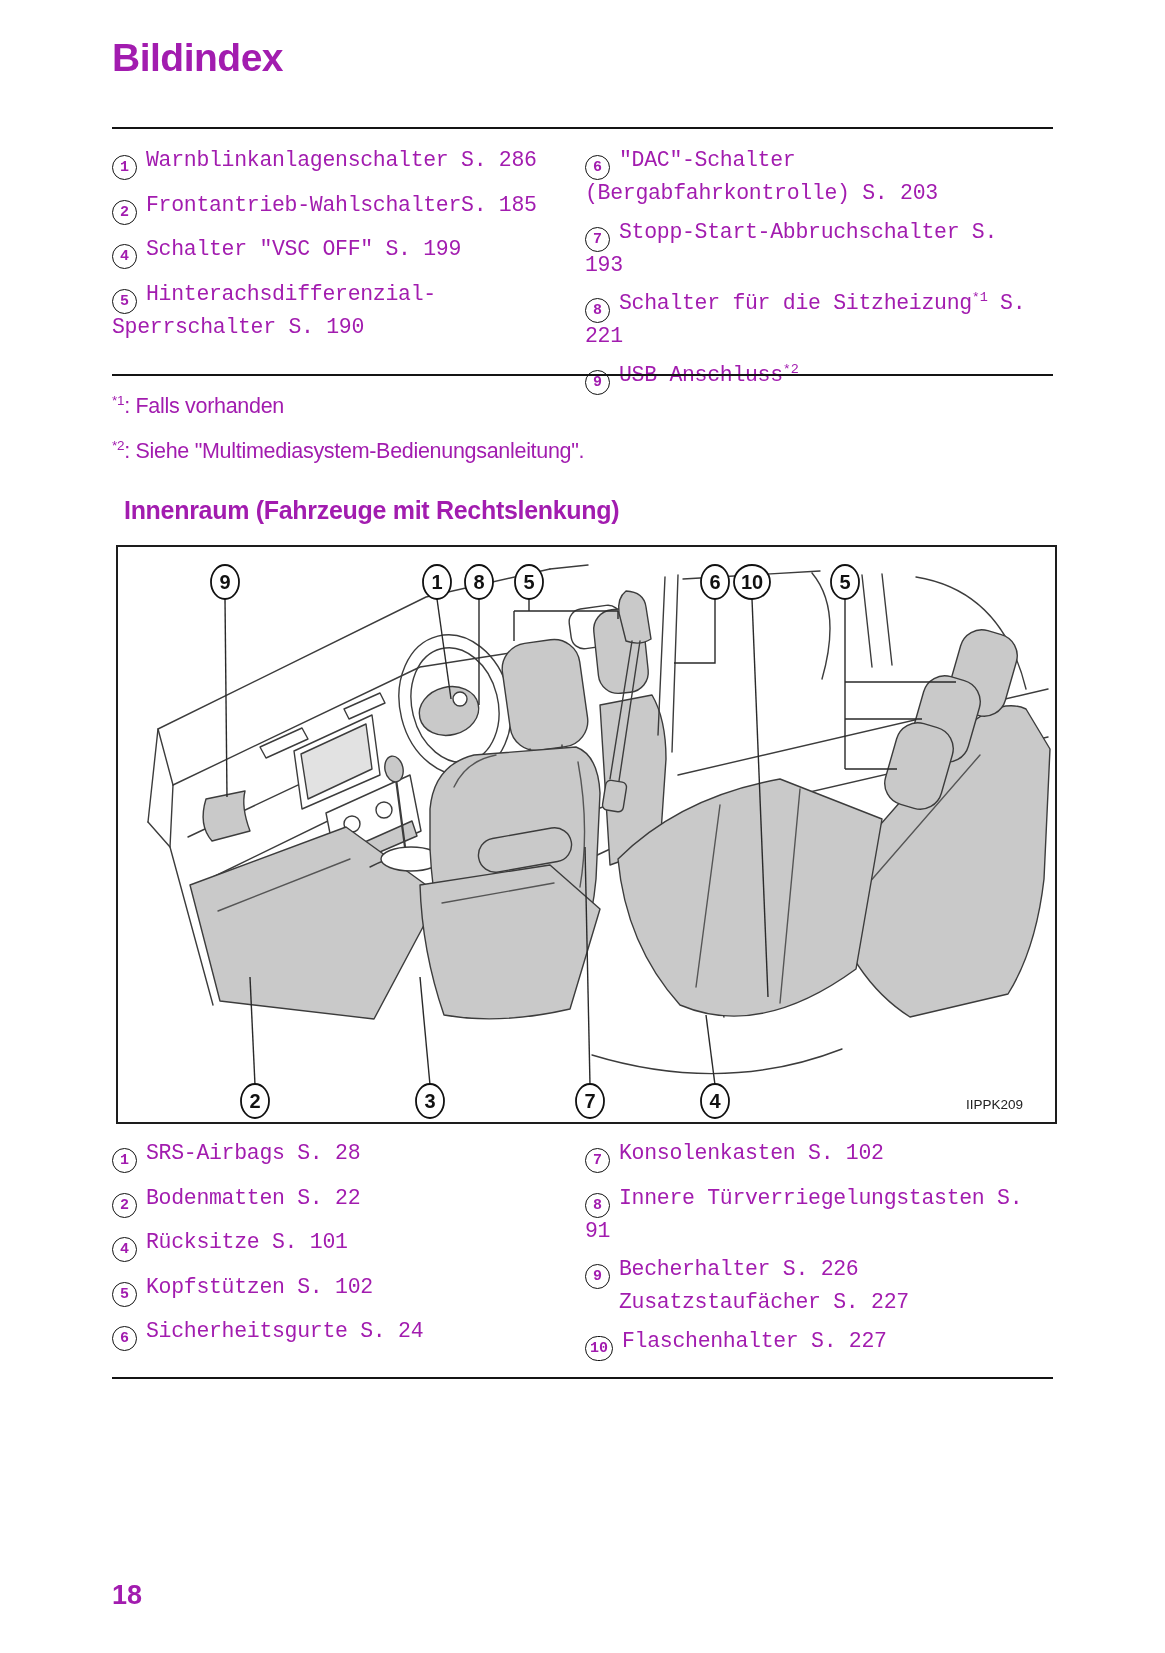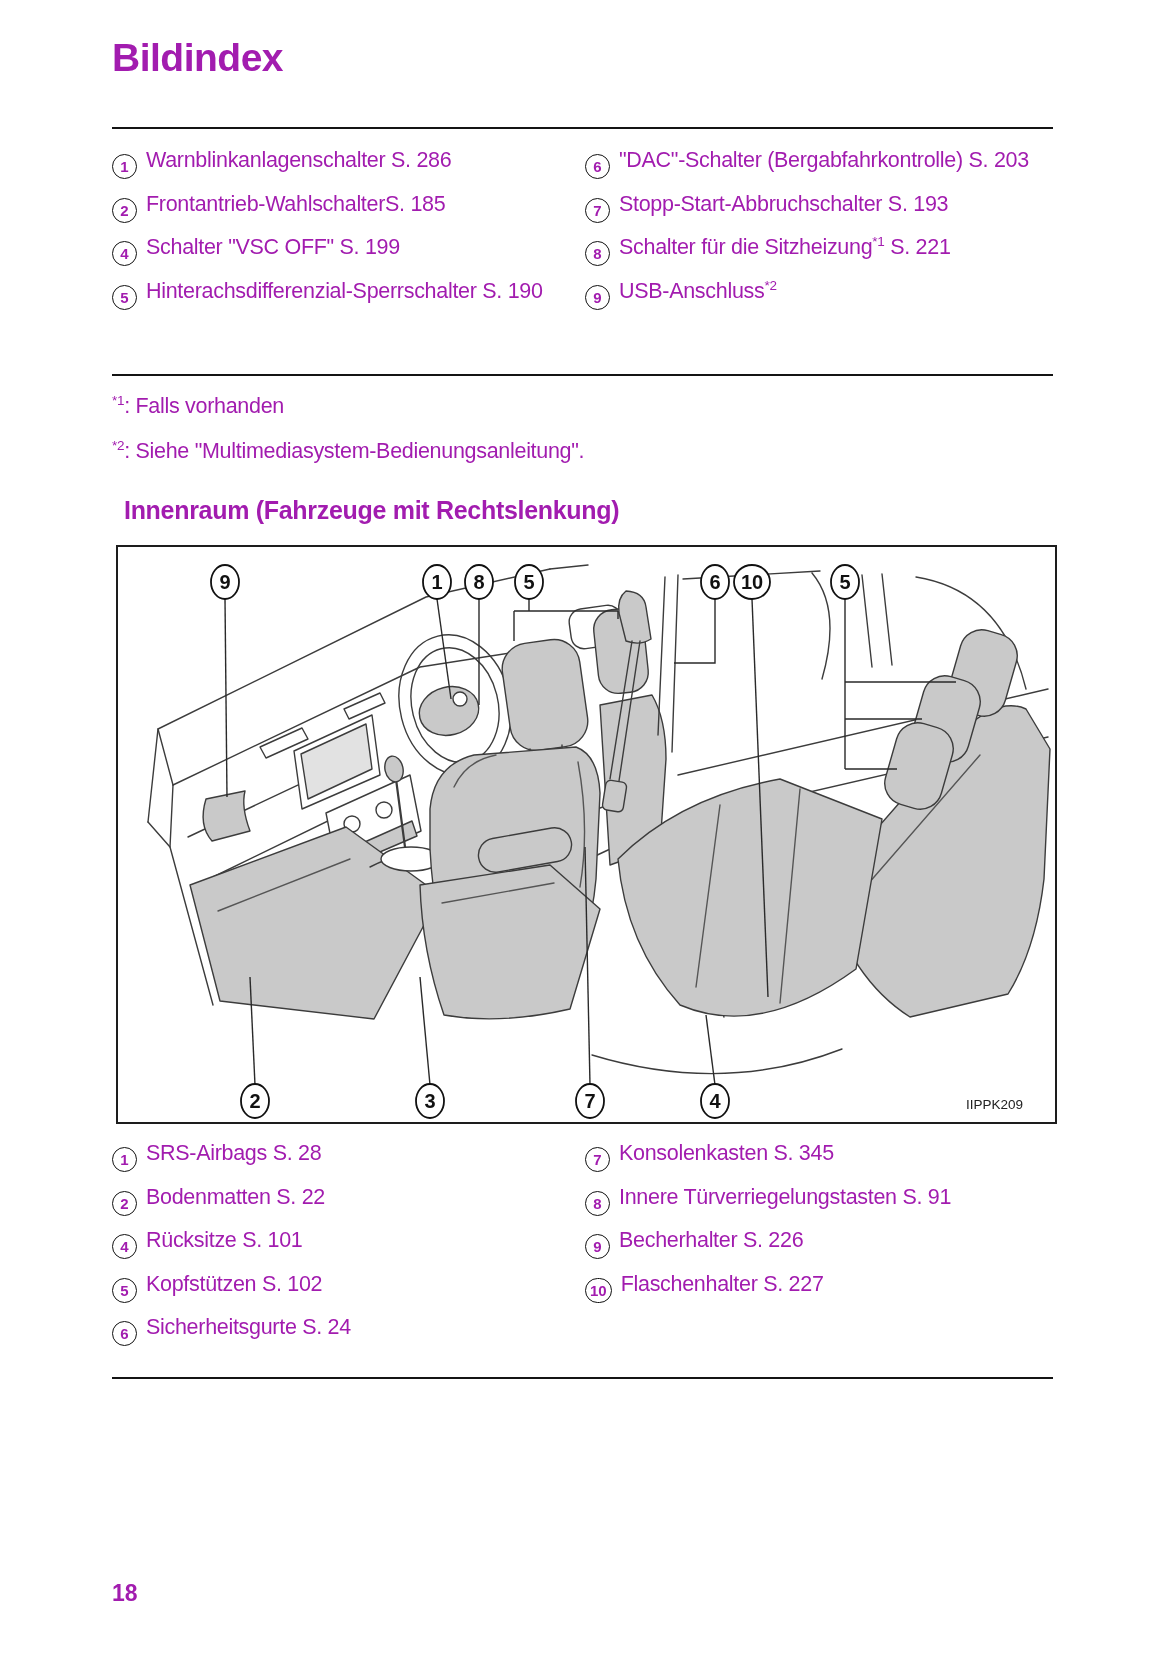--- a/index.html
+++ b/index.html
@@ -13,41 +13,41 @@
     font-size:39px; font-weight:bold; letter-spacing:-0.5px;
   }
   .section-heading {
     position:absolute; left:112px; top:484px; margin:12px;
     font-size:25px; font-weight:bold; letter-spacing:-0.3px;
   }
   .rule { position:absolute; left:112px; width:941px; height:2px; background:#141414; }
   .rule-1 { top:127px; }
   .rule-2 { top:374px; }
   .rule-3 { top:1377px; }
-  .col { position:absolute; }
+  .col { position:absolute;font-family:Liberation Mono, monospace; }
   .item { margin:0 0 11.5px 0; line-height:27px; font-size:21.5px; letter-spacing:-0.3px; }
   .co {
     display:inline-flex; align-items:center; justify-content:center;
     box-sizing:border-box; min-width:25px; height:25px; padding:0 4px;
     border:1.7px solid #111; border-radius:13px;
     font-size:15px; font-weight:bold; letter-spacing:0;
     margin-right:9px; vertical-align:-5px; background:#fff;
   }
   .item sup, .footnote sup { font-size:13.5px; line-height:0; vertical-align:super; }
   .line2 { margin-left:34px; }
   .footnotes { position:absolute; left:112px; top:392px; width:941px; }
   .footnote { font-size:21.5px; line-height:28px; margin-bottom:17px; letter-spacing:-0.3px; }
   .figure-box {
     position:absolute; left:116px; top:545px; width:941px; height:579px;
     box-sizing:border-box; border:2px solid #1d1d1d; background:#fff;
   }
   .figure-box svg { display:block; width:100%; height:100%; }
   svg text.co-num { font:600 20px "Liberation Sans", sans-serif; fill:#111; }
   svg text.fig-code { font:400 13.5px "Liberation Sans", sans-serif; fill:#222; }
-  .page-number { position:absolute; left:112px; top:1580px; font-size:23px; font-weight:bold; }
+  .page-number { position:absolute; left:112px; top:1580px; font-size:27px; font-weight:bold; }
 </style>
 </head>
 <body>
 
 <div class="page">
 
   <h1 class="page-title">Bildindex</h1>
   <div class="rule rule-1"></div>
 
   <div class="col" style="left:112px; top:147px; width:455px;">
@@ -227,24 +227,25 @@
 
   <div class="col" style="left:112px; top:1140px; width:455px;">
     <div class="item"><span class="co">1</span><span>SRS-Airbags S. 28</span></div>
     <div class="item"><span class="co">2</span><span>Bodenmatten S. 22</span></div>
     <div class="item"><span class="co">4</span><span>Rücksitze S. 101</span></div>
     <div class="item"><span class="co">5</span><span>Kopfstützen S. 102</span></div>
     <div class="item"><span class="co">6</span><span>Sicherheitsgurte S. 24</span></div>
   </div>
 
   <div class="col" style="left:585px; top:1140px; width:462px;">
-    <div class="item"><span class="co">7</span><span>Konsolenkasten S. 345</span></div>
+    <div class="item"><span class="co">7</span><span>Konsolenkasten S. 102</span></div>
     <div class="item"><span class="co">8</span><span>Innere Türverriegelungstasten S. 91</span></div>
     <div class="item">
       <span class="co">9</span><span>Becherhalter S. 226</span>
+      <div class="line2">Zusatzstaufächer S. 227</div>
     </div>
     <div class="item"><span class="co">10</span><span>Flaschenhalter S. 227</span></div>
   </div>
 
   <div class="rule rule-3"></div>
 
   <div class="page-number">18</div>
 
 </div>
 

